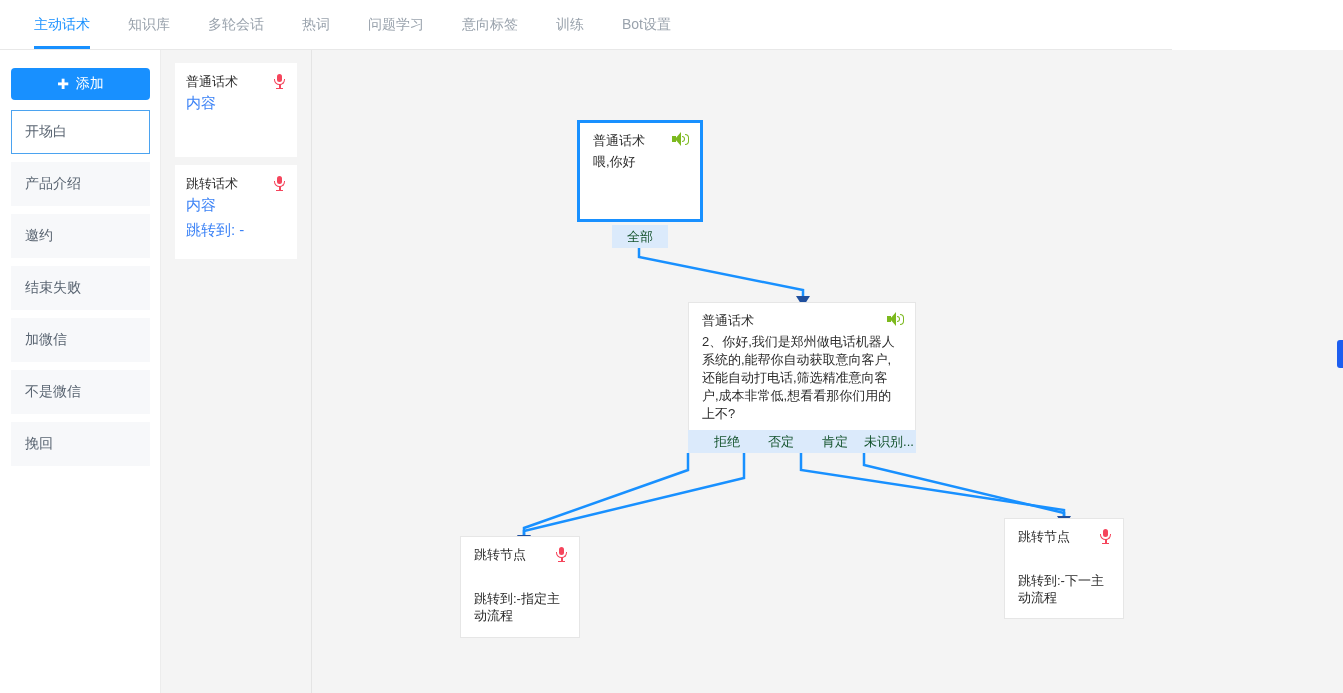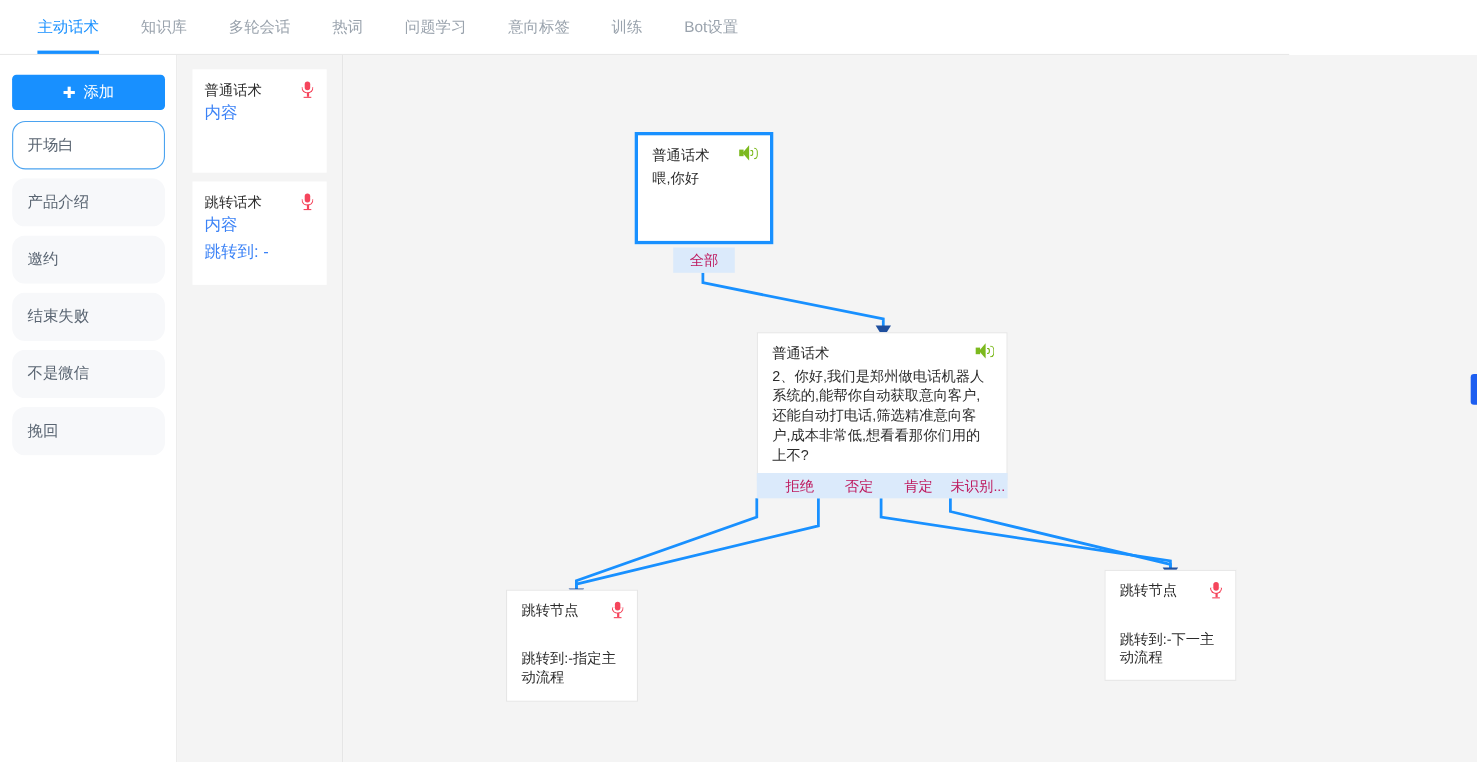--- a/index.html
+++ b/index.html
@@ -37,21 +37,21 @@
   }
   .add-btn {
     width: 139px; height: 32px; background: #1890ff; color: #fff;
     border: none; border-radius: 4px; font-size: 14px;
     display: flex; align-items: center; justify-content: center; gap: 7px;
     cursor: pointer; font-family: inherit; margin-bottom: 10px;
   }
   .plus-icon { font-size: 14px; line-height: 1; }
   .flow-item {
     width: 139px; height: 44px; box-sizing: border-box;
-    background: #f7f8fa; border: 1px solid transparent; border-radius: 12px;
+    background: #f7f8fa; border: 1px solid transparent; border-radius: 0;
     display: flex; align-items: center; padding-left: 13px;
     font-size: 14px; color: #5a6572; margin-bottom: 8px; cursor: pointer;
   }
   .flow-item.selected { background: #fff; border: 1px solid #4ba3f0; color: #5a6572; }
 
   
   .palette {
     position: absolute; left: 161px; top: 50px; width: 151px; height: 643px;
     background: #f4f4f4; border-right: 1px solid #e4e4e4; box-sizing: border-box;
     padding: 13px 0 0 14px;
@@ -125,21 +125,21 @@
     padding: 3px 11px 0 13px; word-break: break-all;
   }
   .node-body.jump { padding-top: 26px; line-height: 17px; }
 
   
   .branches {
     position: absolute; background: #dbeafb; display: flex; align-items: center;
     height: 23px; box-sizing: border-box;
   }
   .branch {
-    font-size: 13px; color: #be185d; line-height: 23px; cursor: pointer;
+    font-size: 13px; color: #14532d; line-height: 23px; cursor: pointer;
     white-space: nowrap; text-align: center;
   }
 
   
   .edge-handle {
     position: absolute; right: 0; top: 290px; width: 6px; height: 28px;
     background: #1d5ef0; border-radius: 3px 0 0 3px; cursor: pointer;
   }
 </style>
 </head>
@@ -171,20 +171,23 @@
     <div class="flow-item">
       <span>产品介绍</span>
     </div>
     <div class="flow-item">
       <span>邀约</span>
     </div>
     <div class="flow-item">
       <span>结束失败</span>
     </div>
     <div class="flow-item">
+      <span>加微信</span>
+    </div>
+    <div class="flow-item">
       <span>不是微信</span>
     </div>
     <div class="flow-item">
       <span>挽回</span>
     </div>
   </div>
 
   <div class="palette">
     <div class="pal-card c1">
       <div class="pal-head">

